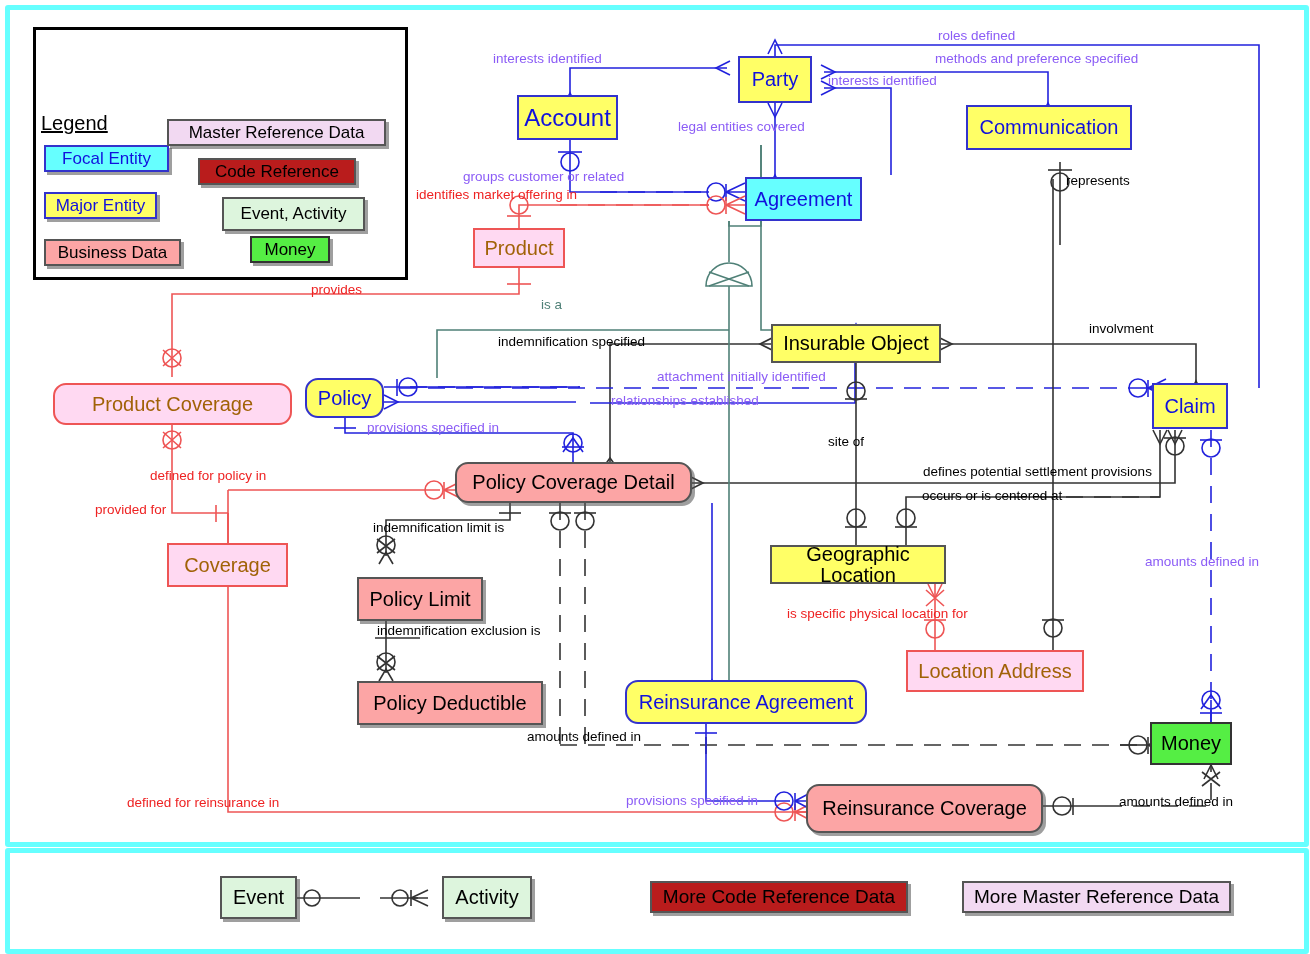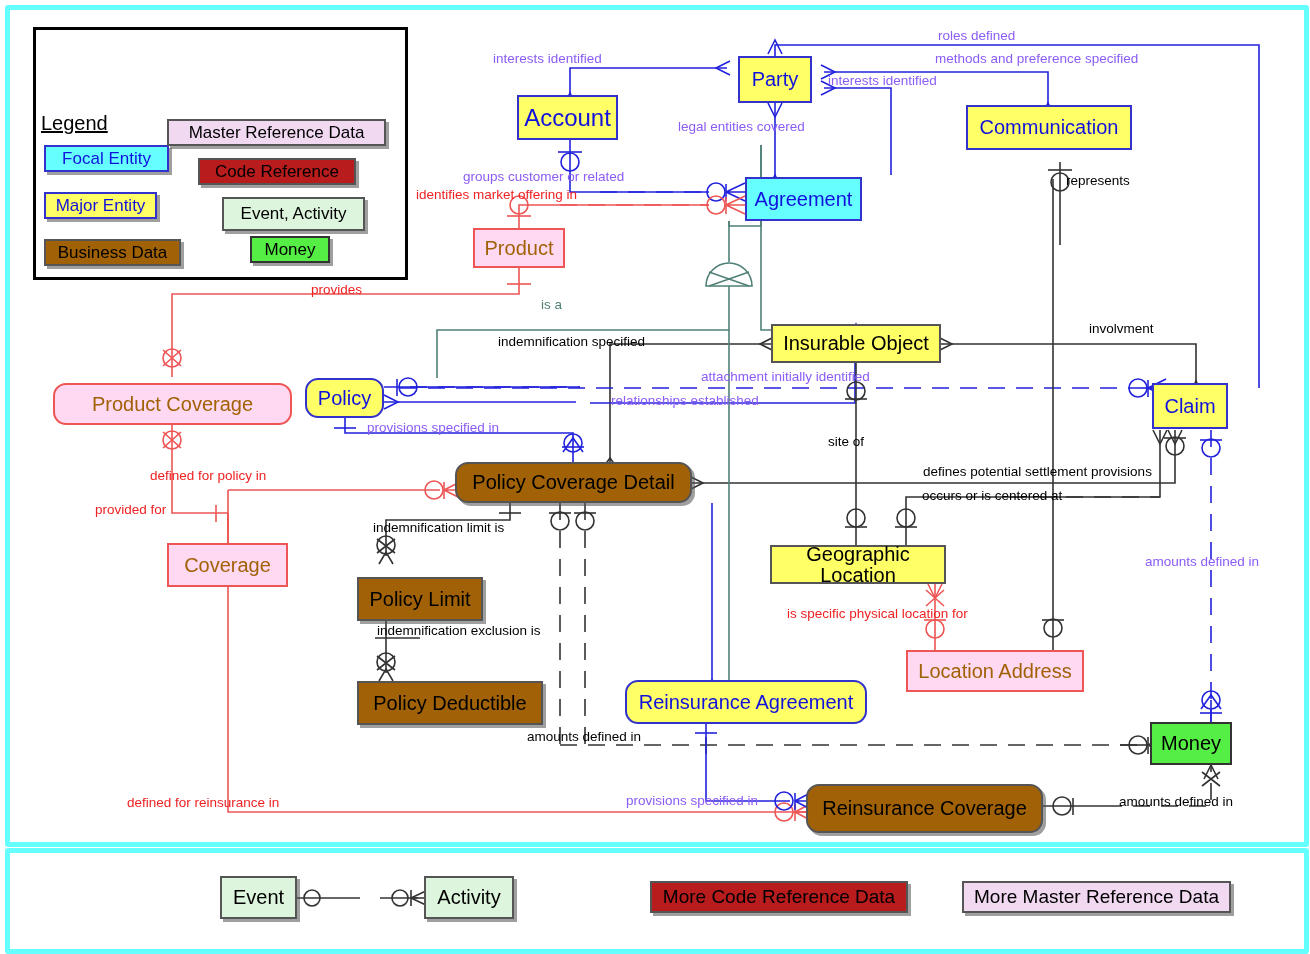--- a/index.html
+++ b/index.html
@@ -18,21 +18,21 @@
   
   .ent{position:absolute;box-sizing:border-box;display:flex;align-items:center;
        justify-content:center;text-align:center;line-height:1.05;
        font-family:"Liberation Sans", sans-serif;}
   .ent span{display:block;padding:0 4px;}
 
   
   .focal   {background:#66ffff;border:2px solid #3333cc;color:#1111dd;}
   .major   {background:#ffff66;border:2px solid #3333cc;color:#1111dd;}
   .major-k {background:#ffff66;border:2px solid #555555;color:#000000;}
-  .bizdata {background:#a16207;border:2px solid #555555;color:#000000;}
+  .bizdata {background:#fca5a5;border:2px solid #555555;color:#000000;}
   .master  {background:#ffd9f2;border:2px solid #ee5555;color:#a16207;}
   .masterl {background:#f2d9f2;border:2px solid #555555;color:#000000;}
   .codref  {background:#b91c1c;border:2px solid #555555;color:#000000;}
   .evact   {background:#ddf5dd;border:2px solid #555555;color:#000000;}
   .money   {background:#55ee44;border:2px solid #333333;color:#000000;}
   .rounded {border-radius:13px;}
   .shadow  {box-shadow:3px 3px 0 rgba(80,80,80,.55);}
 
   
   #legend-wrap{position:absolute;left:33px;top:27px;width:375px;height:253px;
@@ -371,21 +371,21 @@
   <div class="lbl lbl-blue" style="left:935px;  top:52px;">methods and preference specified</div>
   <div class="lbl lbl-blue" style="left:493px;  top:52px;">interests identified</div>
   <div class="lbl lbl-blue" style="left:828px;  top:74px;">interests identified</div>
   <div class="lbl lbl-blue" style="left:678px;  top:120px;">legal entities covered</div>
   <div class="lbl lbl-black" style="left:1066px; top:174px;">represents</div>
   <div class="lbl lbl-blue" style="left:463px;  top:170px;">groups customer or related</div>
   <div class="lbl lbl-red" style="left:416px;  top:188px;">identifies market offering in</div>
   <div class="lbl lbl-red" style="left:311px;  top:283px;">provides</div>
   <div class="lbl lbl-teal" style="left:541px;  top:298px;">is a</div>
   <div class="lbl lbl-black" style="left:498px;  top:335px;">indemnification specified</div>
-  <div class="lbl lbl-blue" style="left:657px;  top:370px;margin-left:44px;">attachment initially identified</div>
+  <div class="lbl lbl-blue" style="left:657px;  top:370px;">attachment initially identified</div>
   <div class="lbl lbl-blue" style="left:611px;  top:394px;">relationships established</div>
   <div class="lbl lbl-blue" style="left:367px;  top:421px;">provisions specified in</div>
   <div class="lbl lbl-black" style="left:1089px; top:322px;">involvment</div>
   <div class="lbl lbl-red" style="left:150px;  top:469px;">defined for policy in</div>
   <div class="lbl lbl-red" style="left:95px;   top:503px;">provided for</div>
   <div class="lbl lbl-black" style="left:373px;  top:521px;">indemnification limit is</div>
   <div class="lbl lbl-black" style="left:377px;  top:624px;">indemnification exclusion is</div>
   <div class="lbl lbl-black" style="left:828px;  top:435px;">site of</div>
   <div class="lbl lbl-black" style="left:923px;  top:465px;">defines potential settlement provisions</div>
   <div class="lbl lbl-black" style="left:922px;  top:489px;">occurs or is centered at</div>
@@ -393,21 +393,21 @@
   <div class="lbl lbl-blue" style="left:1145px; top:555px;">amounts defined in</div>
   <div class="lbl lbl-black" style="left:527px;  top:730px;">amounts defined in</div>
   <div class="lbl lbl-black" style="left:1119px; top:795px;">amounts defined in</div>
   <div class="lbl lbl-blue" style="left:626px;  top:794px;">provisions specified in</div>
   <div class="lbl lbl-red" style="left:127px;  top:796px;">defined for reinsurance in</div>
 
   <div class="ent evact shadow" style="left:220px; top:876px; width:77px;  height:43px; font-size:20px;">
     <span>Event</span>
     </div>
 
-  <div class="ent evact shadow" style="left:424px; top:876px; width:90px;  height:43px; font-size:20px;">
+  <div class="ent evact shadow" style="left:442px; top:876px; width:90px;  height:43px; font-size:20px;">
     <span>Activity</span>
     </div>
 
   <div class="ent codref shadow" style="left:650px; top:881px; width:258px; height:32px; font-size:19px;">
     <span>More Code Reference Data</span>
     </div>
 
   <div class="ent masterl shadow" style="left:962px; top:881px; width:269px; height:32px; font-size:19px;">
     <span>More Master Reference Data</span>
     </div>

